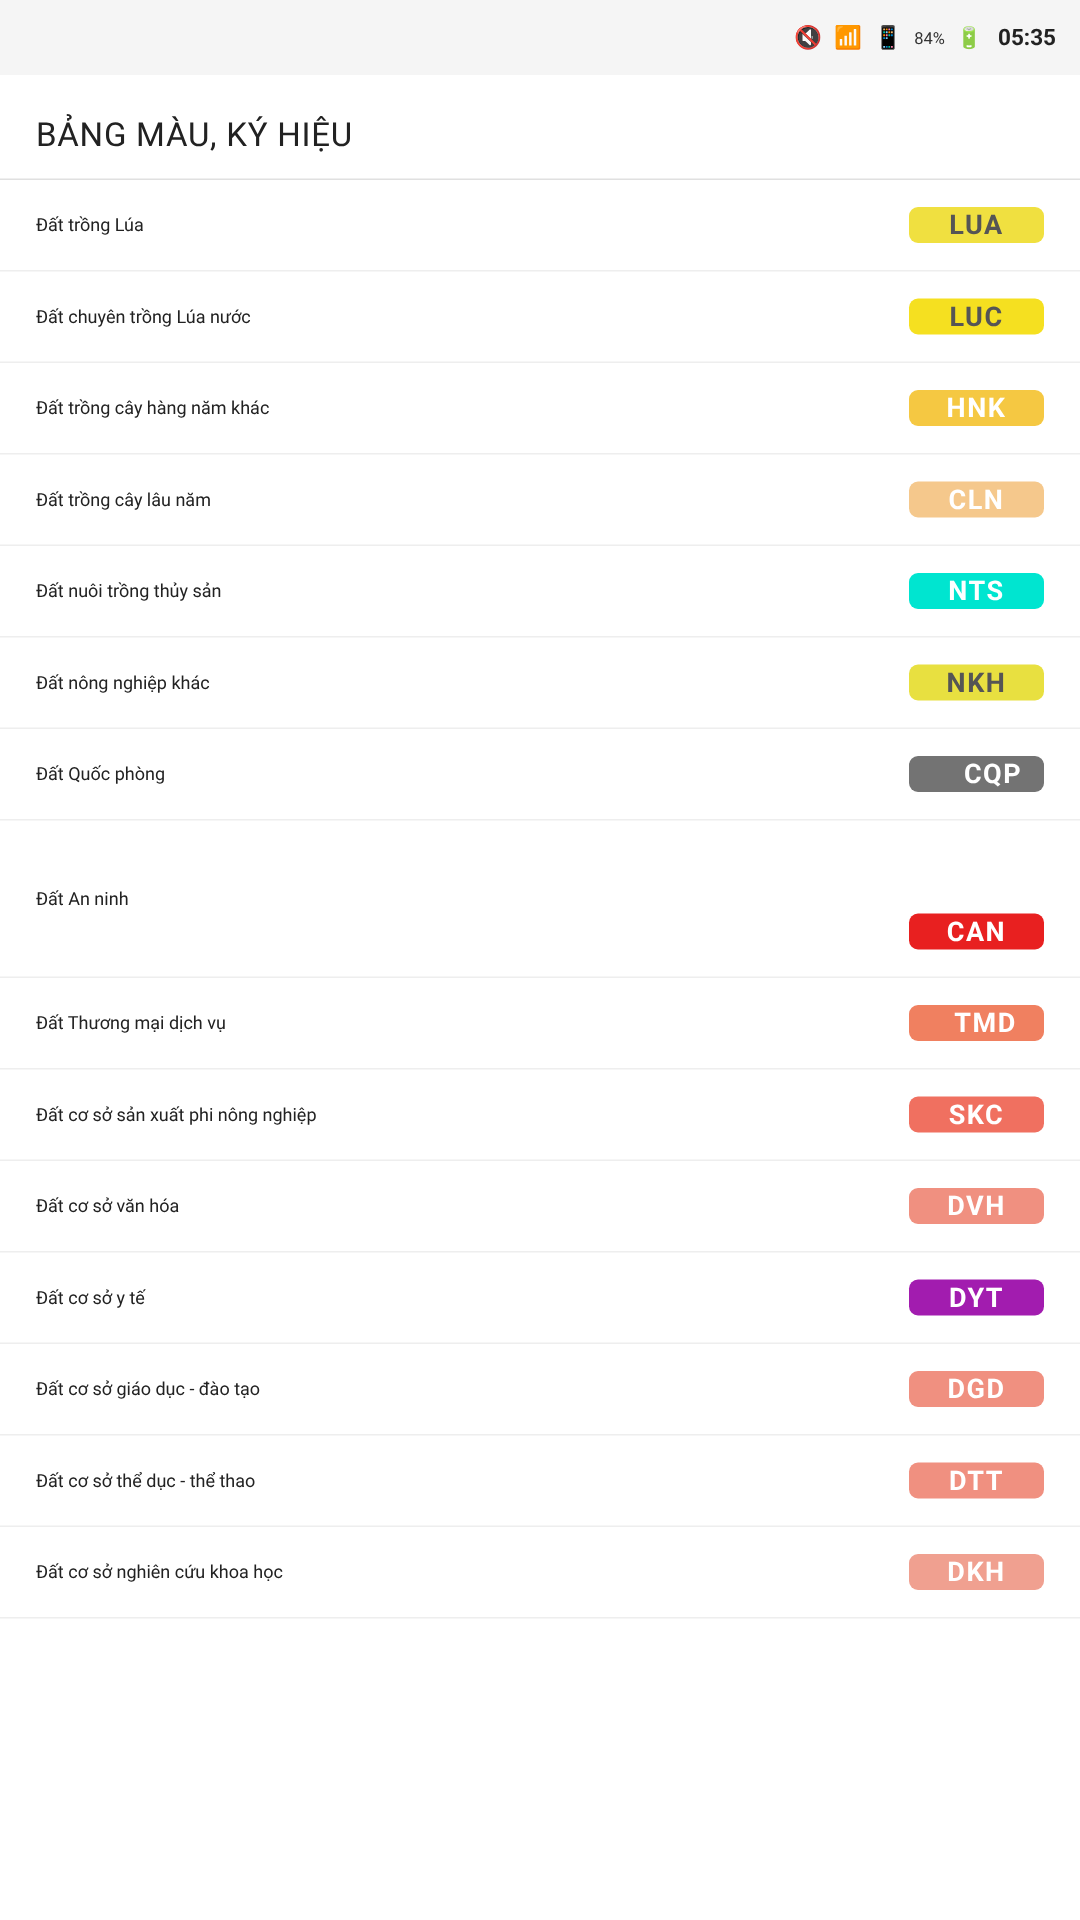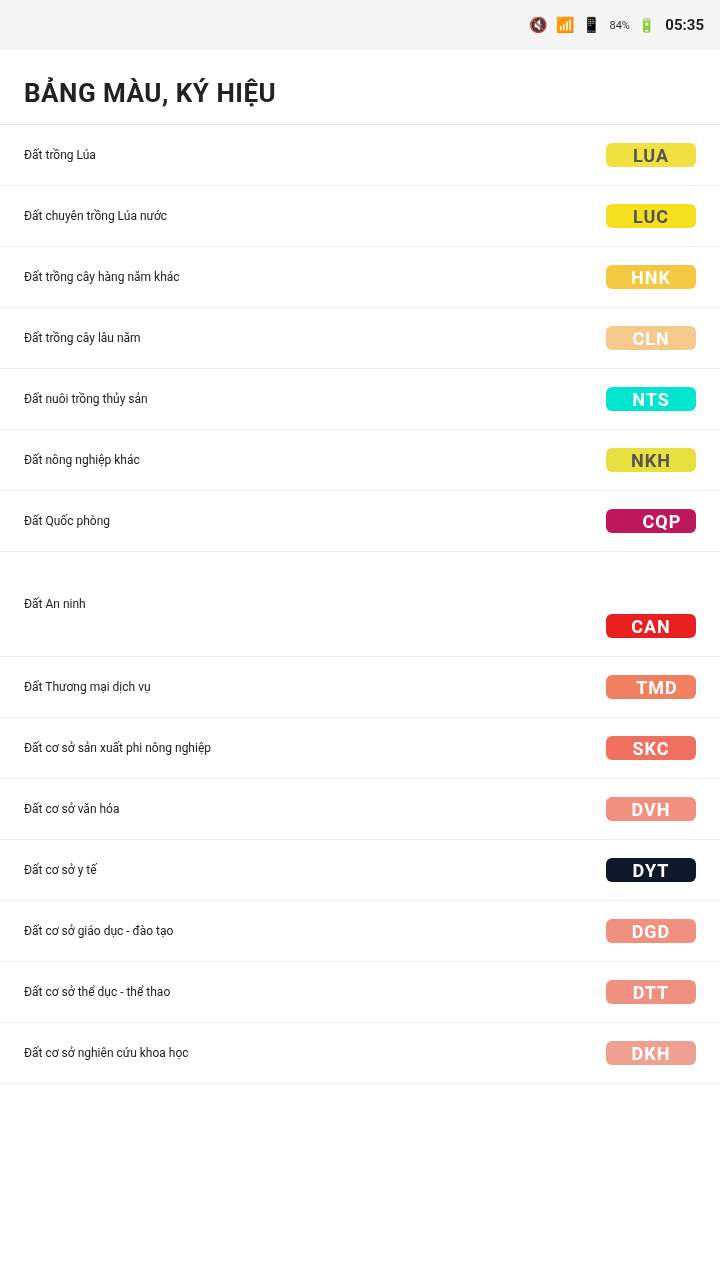--- a/index.html
+++ b/index.html
@@ -35,22 +35,22 @@
       font-weight: bold;
       color: #222;
     }
 
     
     .header {
       padding: 28px 24px 16px 24px;
       border-bottom: 1px solid #e0e0e0;
     }
     .header-title {
-      font-size: 26px;
-      font-weight: bold;
+      font-size: 22px;
+      font-weight: normal;
       color: #222;
       letter-spacing: 0.5px;
     }
 
     
     .list {
       padding: 0 0;
     }
     .list-row {
       display: flex;
@@ -123,41 +123,41 @@
     <div class="list-row">
       <div class="list-label">Đất nuôi trồng thủy sản</div>
       <div class="list-badge" style="background-color: rgb(0, 229, 208);">NTS</div>
     </div>
     <div class="list-row">
       <div class="list-label">Đất nông nghiệp khác</div>
       <div class="list-badge" style="background-color: rgb(232, 224, 64); color: rgb(85, 85, 85);">NKH</div>
     </div>
     <div class="list-row">
       <div class="list-label">Đất Quốc phòng</div>
-      <div class="list-badge" style="background-color: #be185d; padding-left: 32px;">CQP</div>
+      <div class="list-badge" style="background-color: #737373; padding-left: 32px;">CQP</div>
     </div>
     <div class="list-row">
       <div class="list-label">Đất An ninh</div>
       <div class="list-badge" style="background-color: rgb(232, 32, 32); margin-top: 44px;">CAN</div>
     </div>
     <div class="list-row">
       <div class="list-label">Đất Thương mại dịch vụ</div>
       <div class="list-badge" style="background-color: rgb(240, 128, 96); padding-left: 22px;">TMD</div>
     </div>
     <div class="list-row">
       <div class="list-label">Đất cơ sở sản xuất phi nông nghiệp</div>
       <div class="list-badge" style="background-color: rgb(240, 112, 96);">SKC</div>
     </div>
     <div class="list-row">
       <div class="list-label">Đất cơ sở văn hóa</div>
       <div class="list-badge" style="background-color: rgb(240, 144, 128);">DVH</div>
     </div>
     <div class="list-row">
       <div class="list-label">Đất cơ sở y tế</div>
-      <div class="list-badge" style="background-color: #0f172a;">DYT</div>
+      <div class="list-badge" style="background-color: #a21caf;">DYT</div>
     </div>
     <div class="list-row">
       <div class="list-label">Đất cơ sở giáo dục - đào tạo</div>
       <div class="list-badge" style="background-color: rgb(240, 144, 128);">DGD</div>
     </div>
     <div class="list-row">
       <div class="list-label">Đất cơ sở thể dục - thể thao</div>
       <div class="list-badge" style="background-color: rgb(240, 144, 128);">DTT</div>
     </div>
     <div class="list-row">

